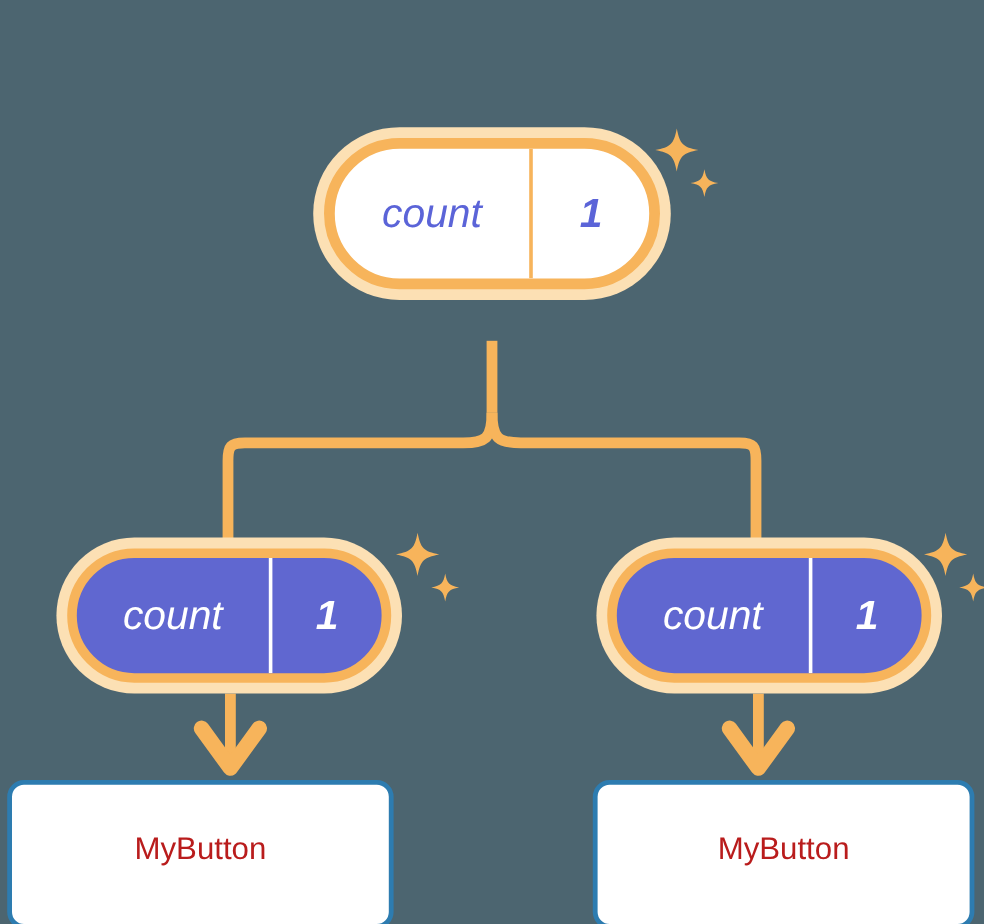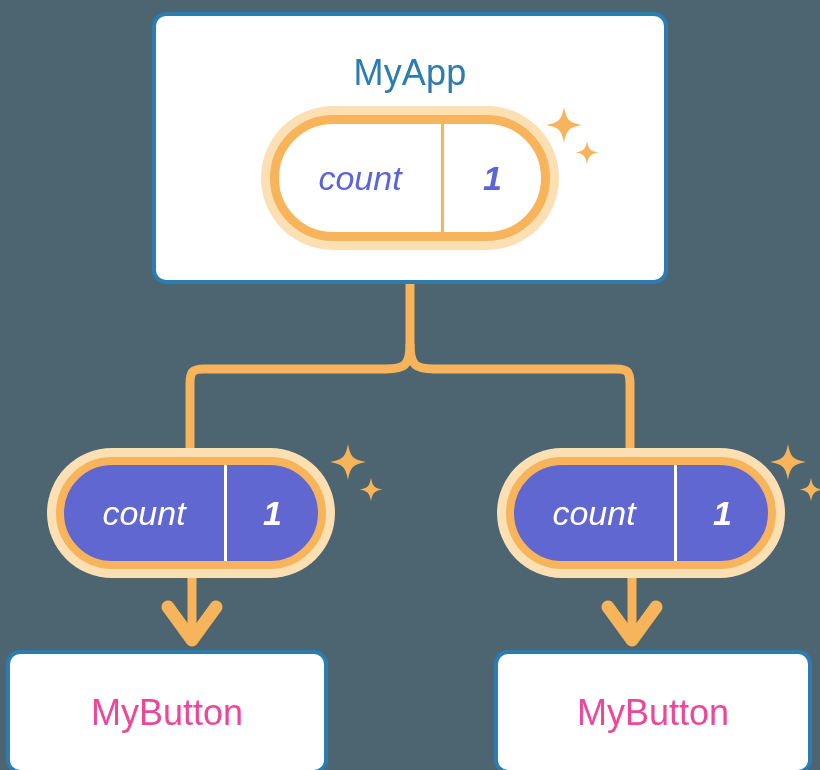--- a/index.html
+++ b/index.html
@@ -151,22 +151,22 @@
     top: 650px;
     width: 318px;
     height: 124px;
   }
   .btn-label {
     position: absolute;
     left: 0;
     right: 0;
     top: 38px;
     text-align: center;
-    color: #ec4899;
-    font-size: 36px;
+    color: #b91c1c;
+    font-size: 26px;
     font-weight: 400;
   }
 </style>
 </head>
 <body>
 
 <div id="stage">
 
   <svg id="connectors" viewBox="0 0 820 770">
 
@@ -175,23 +175,20 @@
     <path d="M 410 344 C 410 366 404 369 386 369 L 204 369 C 192 369 190 372 190 384 L 190 455" fill="none" stroke="#f7b45b" stroke-width="9" stroke-linecap="butt"></path>
     <path d="M 410 344 C 410 366 416 369 434 369 L 616 369 C 628 369 630 372 630 384 L 630 455" fill="none" stroke="#f7b45b" stroke-width="9" stroke-linecap="butt"></path>
 
     <path d="M 192 578 L 192 640" fill="none" stroke="#f7b45b" stroke-width="9"></path>
     <path d="M 168 607 L 192 640 L 216 607" fill="none" stroke="#f7b45b" stroke-width="13" stroke-linecap="round" stroke-linejoin="round"></path>
 
     <path d="M 632 578 L 632 640" fill="none" stroke="#f7b45b" stroke-width="9"></path>
     <path d="M 608 607 L 632 640 L 656 607" fill="none" stroke="#f7b45b" stroke-width="13" stroke-linecap="round" stroke-linejoin="round"></path>
   </svg>
 
-  <div class="card" id="app-card">
-    <div class="card-title">MyApp</div>
-  </div>
 
   <div class="pill-wrap" id="pill-app">
     <div class="pill light">
       <div class="pill-key">count</div>
       <div class="pill-divider"></div>
       <div class="pill-val">1</div>
     </div>
   </div>
 
   <svg class="sparkles" id="sparkle-app" width="64" height="72" viewBox="0 0 64 72">

